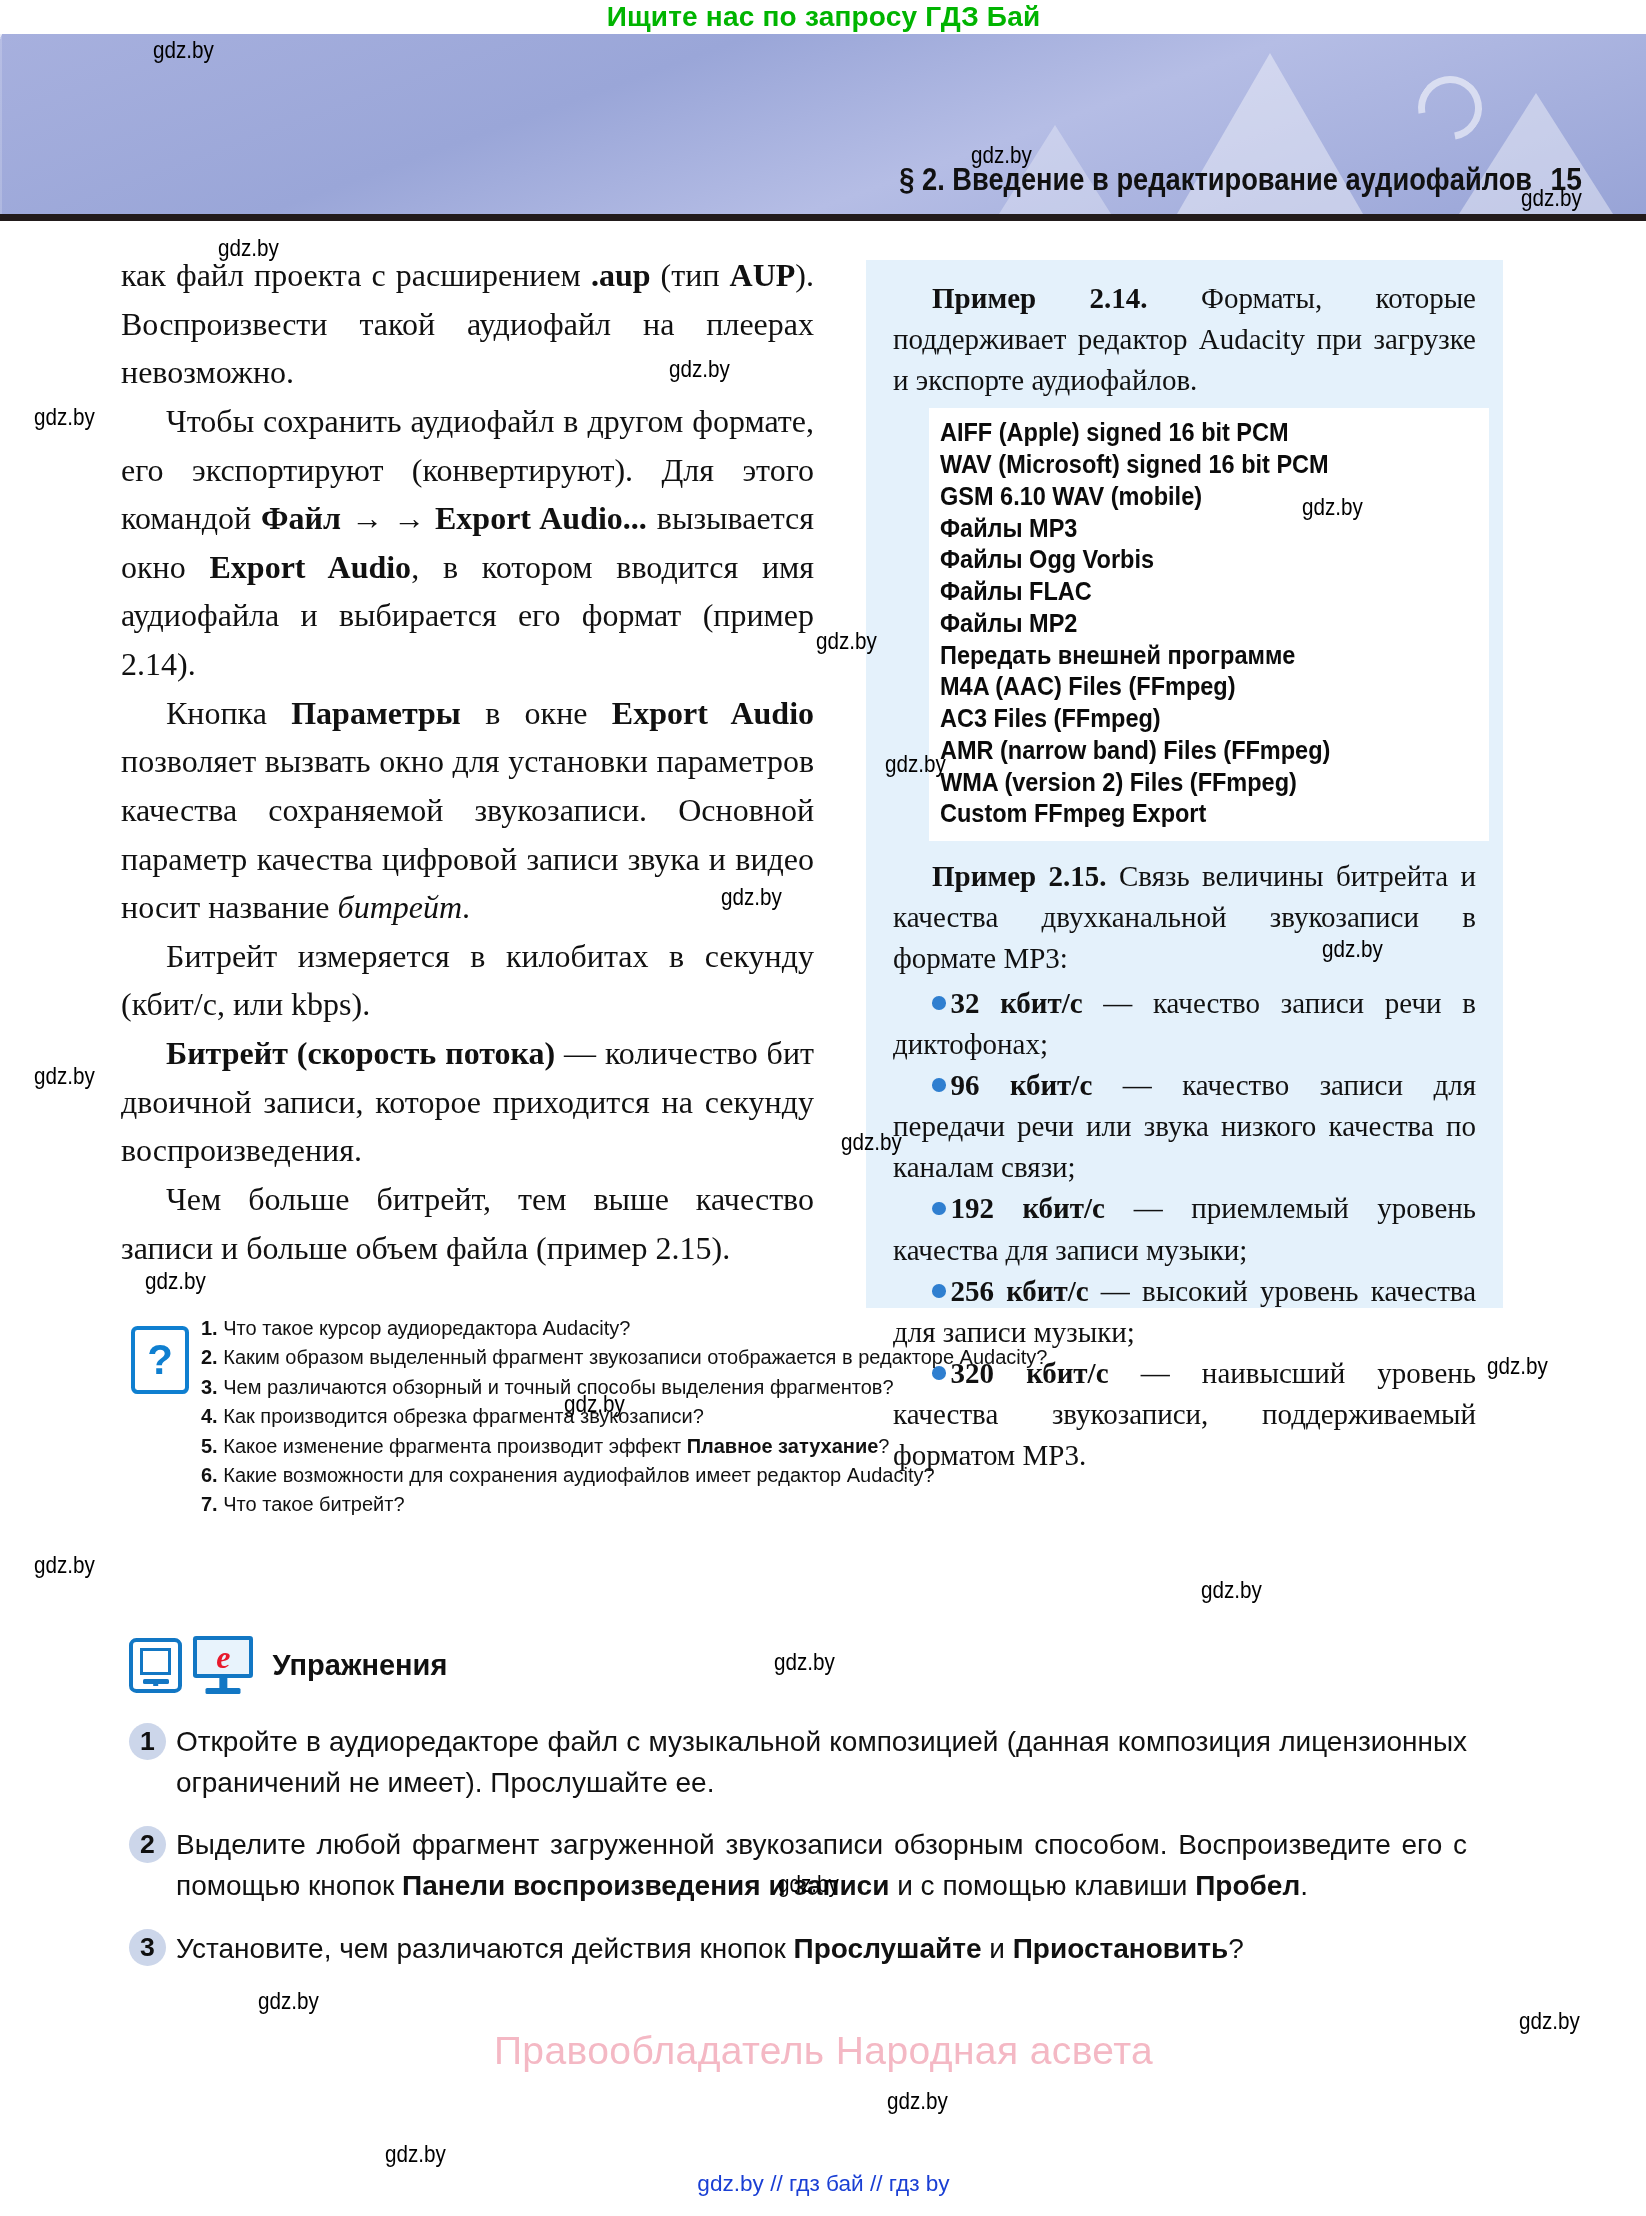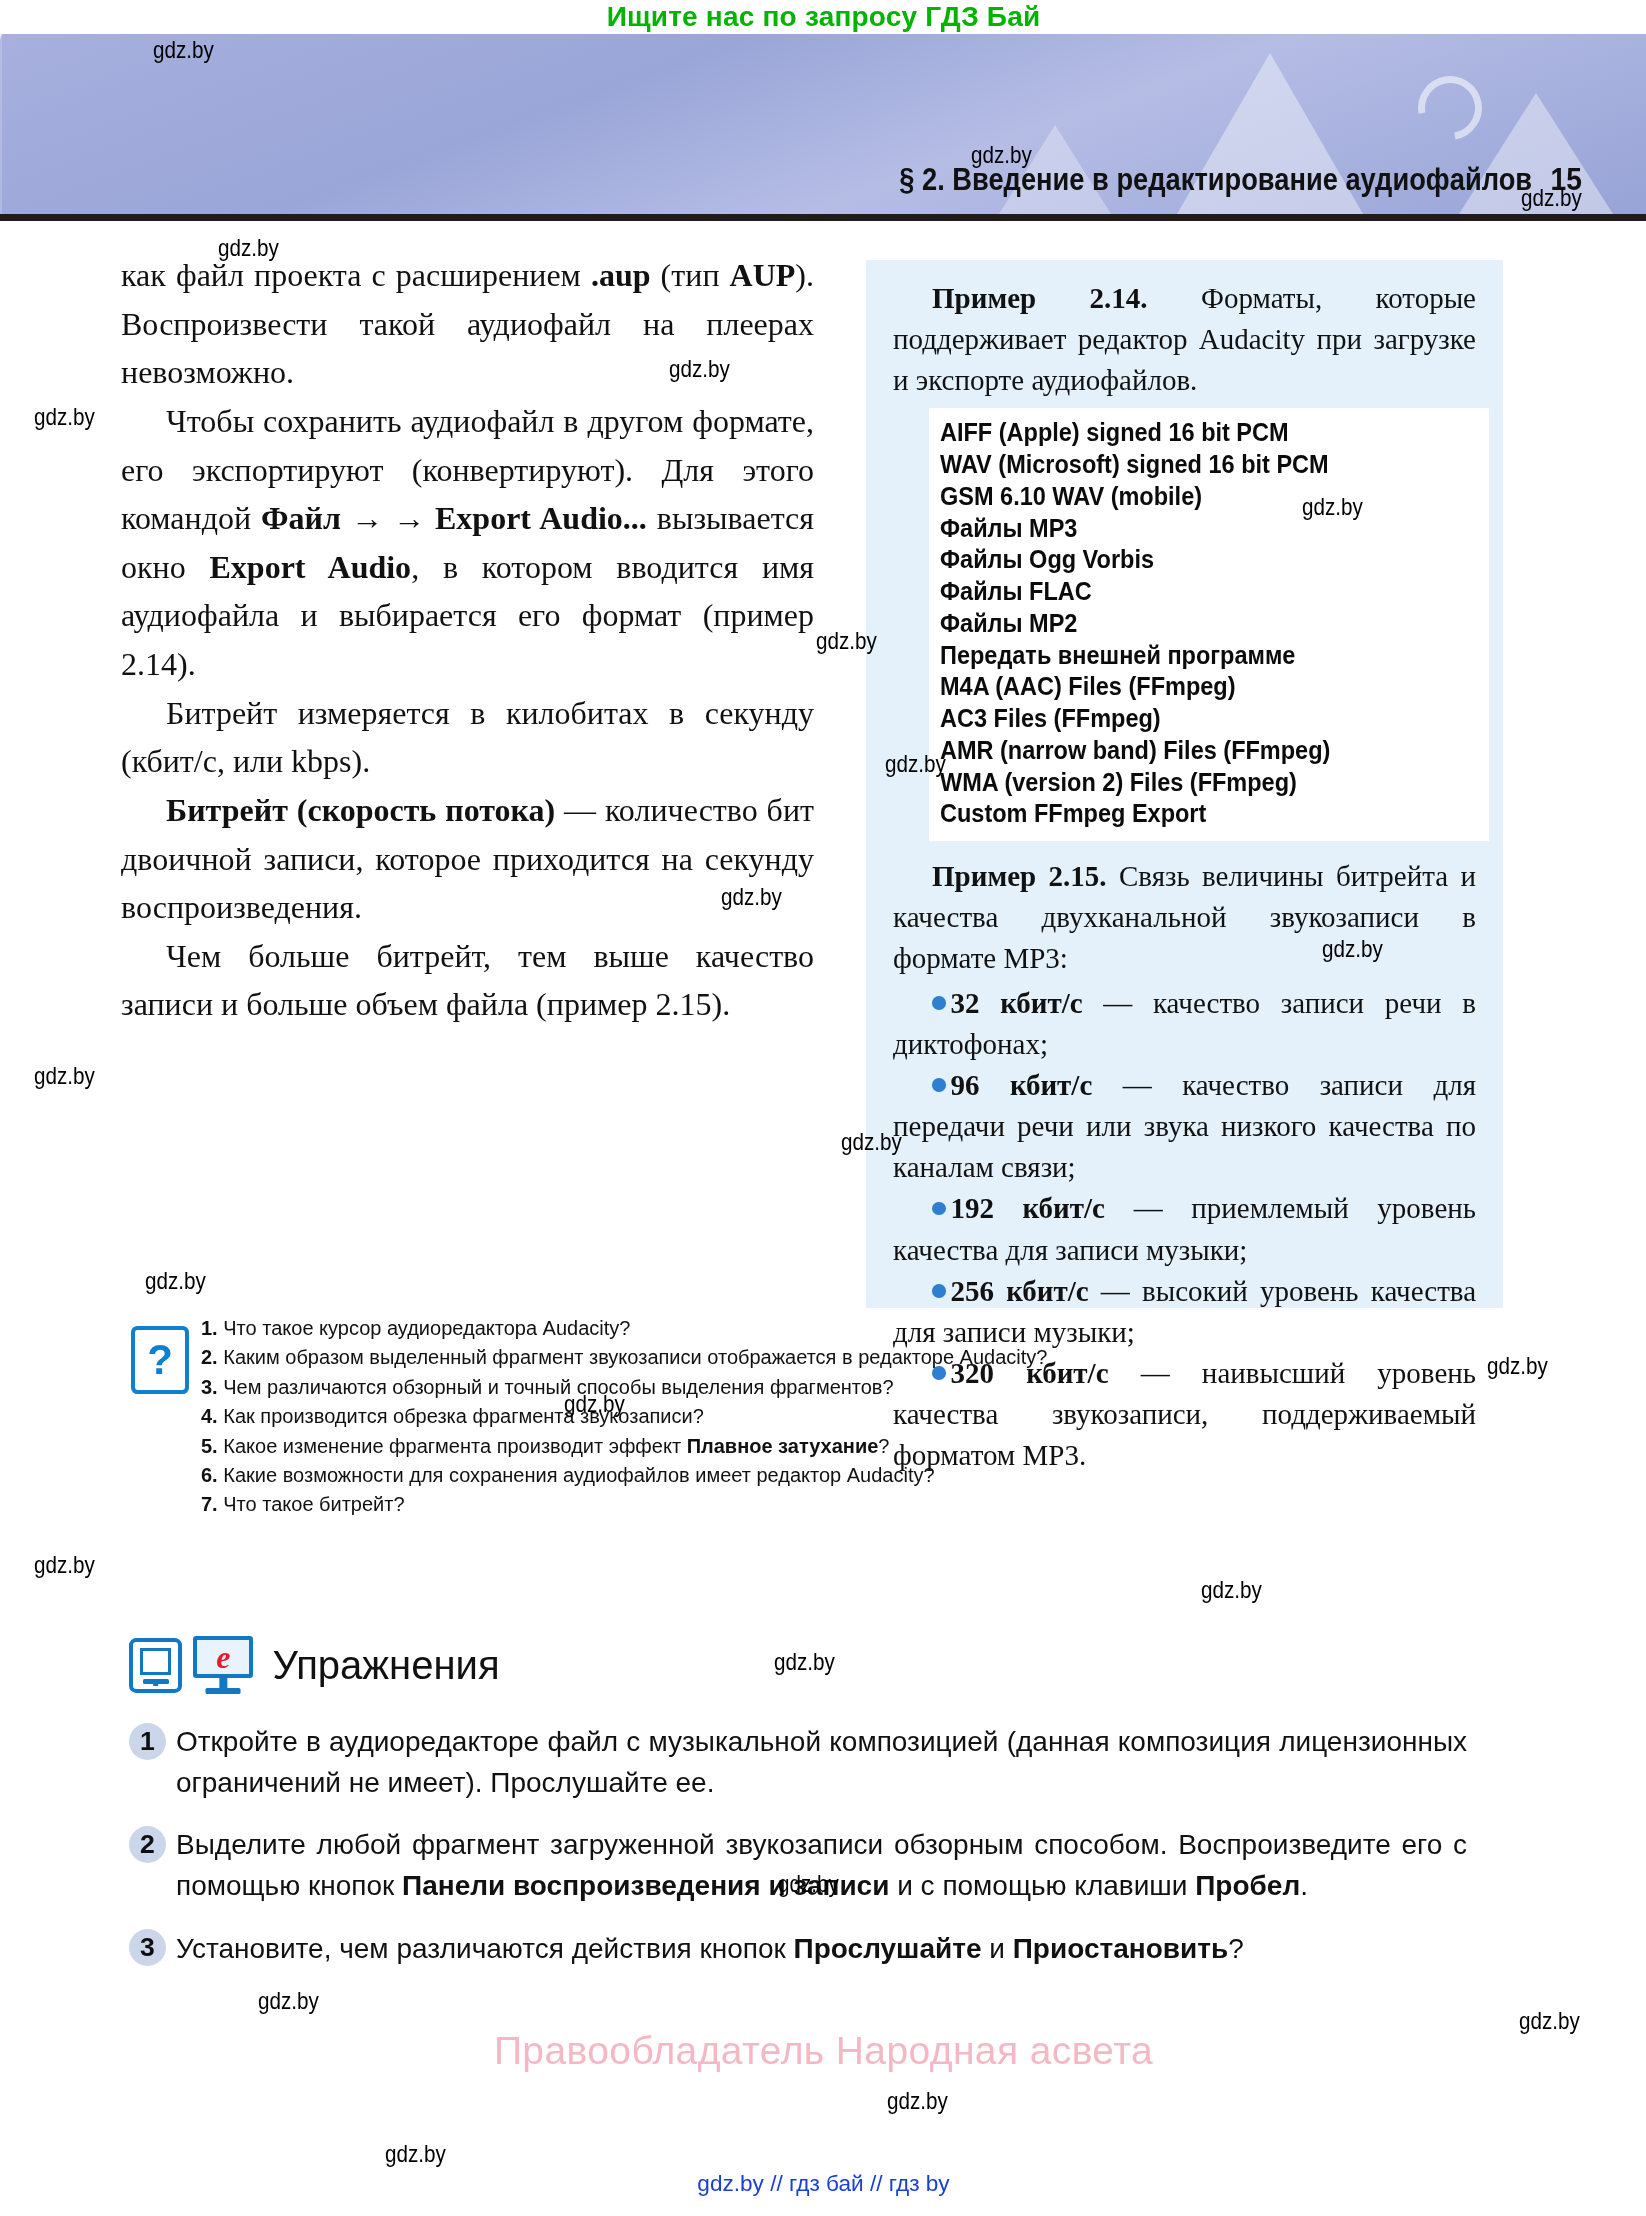--- a/index.html
+++ b/index.html
@@ -162,21 +162,21 @@
     font-family:"Liberation Serif",serif;font-style:italic;font-weight:bold;
     font-size:32px;color:#e8192c;line-height:1;
   }
   .mon2 .stand{
     position:absolute;left:50%;transform:translateX(-50%);top:42px;width:7.3px;height:9.7px;background:#1277c4;
   }
   .mon2 .base{
     position:absolute;left:50%;transform:translateX(-50%);bottom:0;width:35px;height:6.4px;background:#1277c4;border-radius:1.6px;
   }
   .ex-title{
-    font-family:"Liberation Sans",sans-serif;font-weight:normal;font-size:40px;color:#111;margin-left:8px;
+    font-family:"Liberation Sans",sans-serif;font-weight:bold;font-size:29px;color:#111;margin-left:8px;
   }
 
   
   .exercises{
     position:absolute;left:129px;top:1721px;width:1338px;
     font-family:"Liberation Sans Narrow","Liberation Sans",sans-serif;
     font-size:28px;line-height:1.47;color:#111;
   }
   .exercises .item{position:relative;margin-bottom:21px;}
   .exercises .badge{
@@ -214,20 +214,21 @@
   <div class="tri t2"></div>
   <div class="ring"></div>
   <div class="banner-title">
     <span>§ 2. Введение в редактирование аудиофайлов</span><span class="pg">15</span>
   </div>
 </div>
 
 <div class="col-left" id="left-col">
     <p class="">как файл проекта с расширением <b>.aup</b> (тип <b>AUP</b>). Воспроизвести такой аудиофайл на плеерах невозможно.</p>
     <p class="ind">Чтобы сохранить аудиофайл в другом формате, его экспортируют (конвертируют). Для этого командой <b>Файл →</b> <b>→ Export Audio...</b> вызывается окно <b>Export Audio</b>, в котором вводится имя аудиофайла и выбирается его формат (пример 2.14).</p>
+    <p class="ind">Кнопка <b>Параметры</b> в окне <b>Export Audio</b> позволяет вызвать окно для установки параметров качества сохраняемой звукозаписи. Основной параметр качества цифровой записи звука и видео носит название <i>битрейт</i>.</p>
     <p class="ind">Битрейт измеряется в килобитах в секунду (кбит/с, или kbps).</p>
     <p class="ind"><b>Битрейт (скорость потока)</b> — количество бит двоичной записи, которое приходится на секунду воспроизведения.</p>
     <p class="ind">Чем больше битрейт, тем выше качество записи и больше объем файла (пример 2.15).</p>
   </div>
 
 <div class="example-box">
 
   <div class="ex-text">
     <p class="ind"><b>Пример 2.14.</b><span> Форматы, которые поддерживает редактор Audacity при загрузке и экспорте аудиофайлов.</span></p>
   </div>

